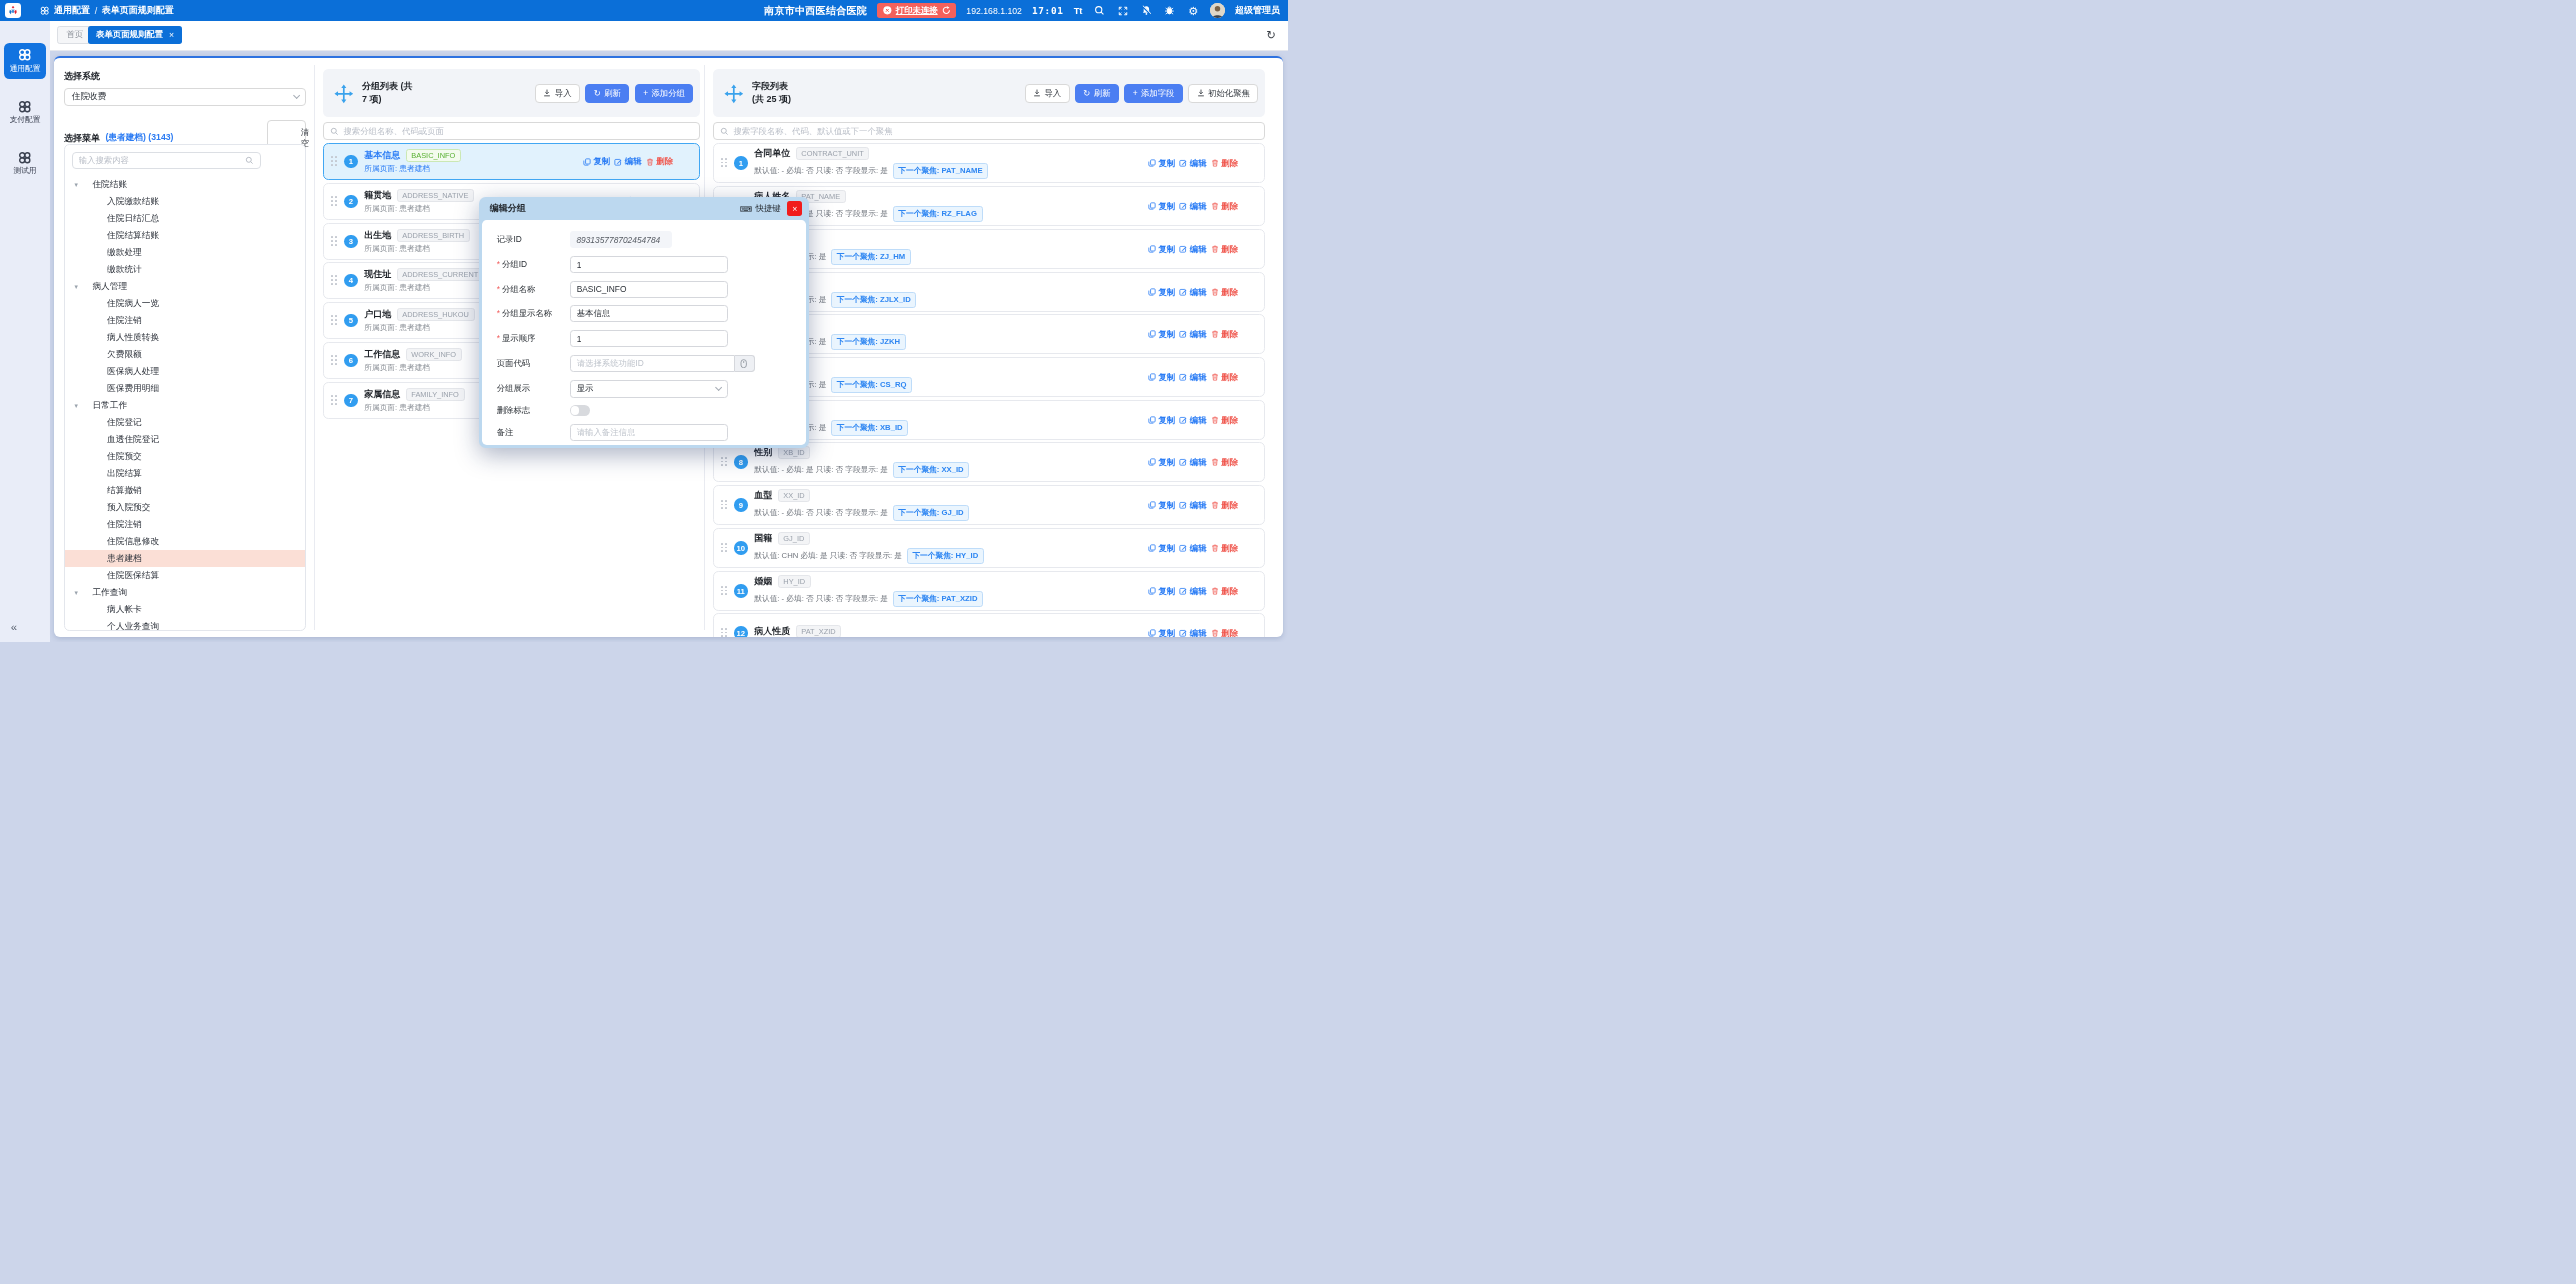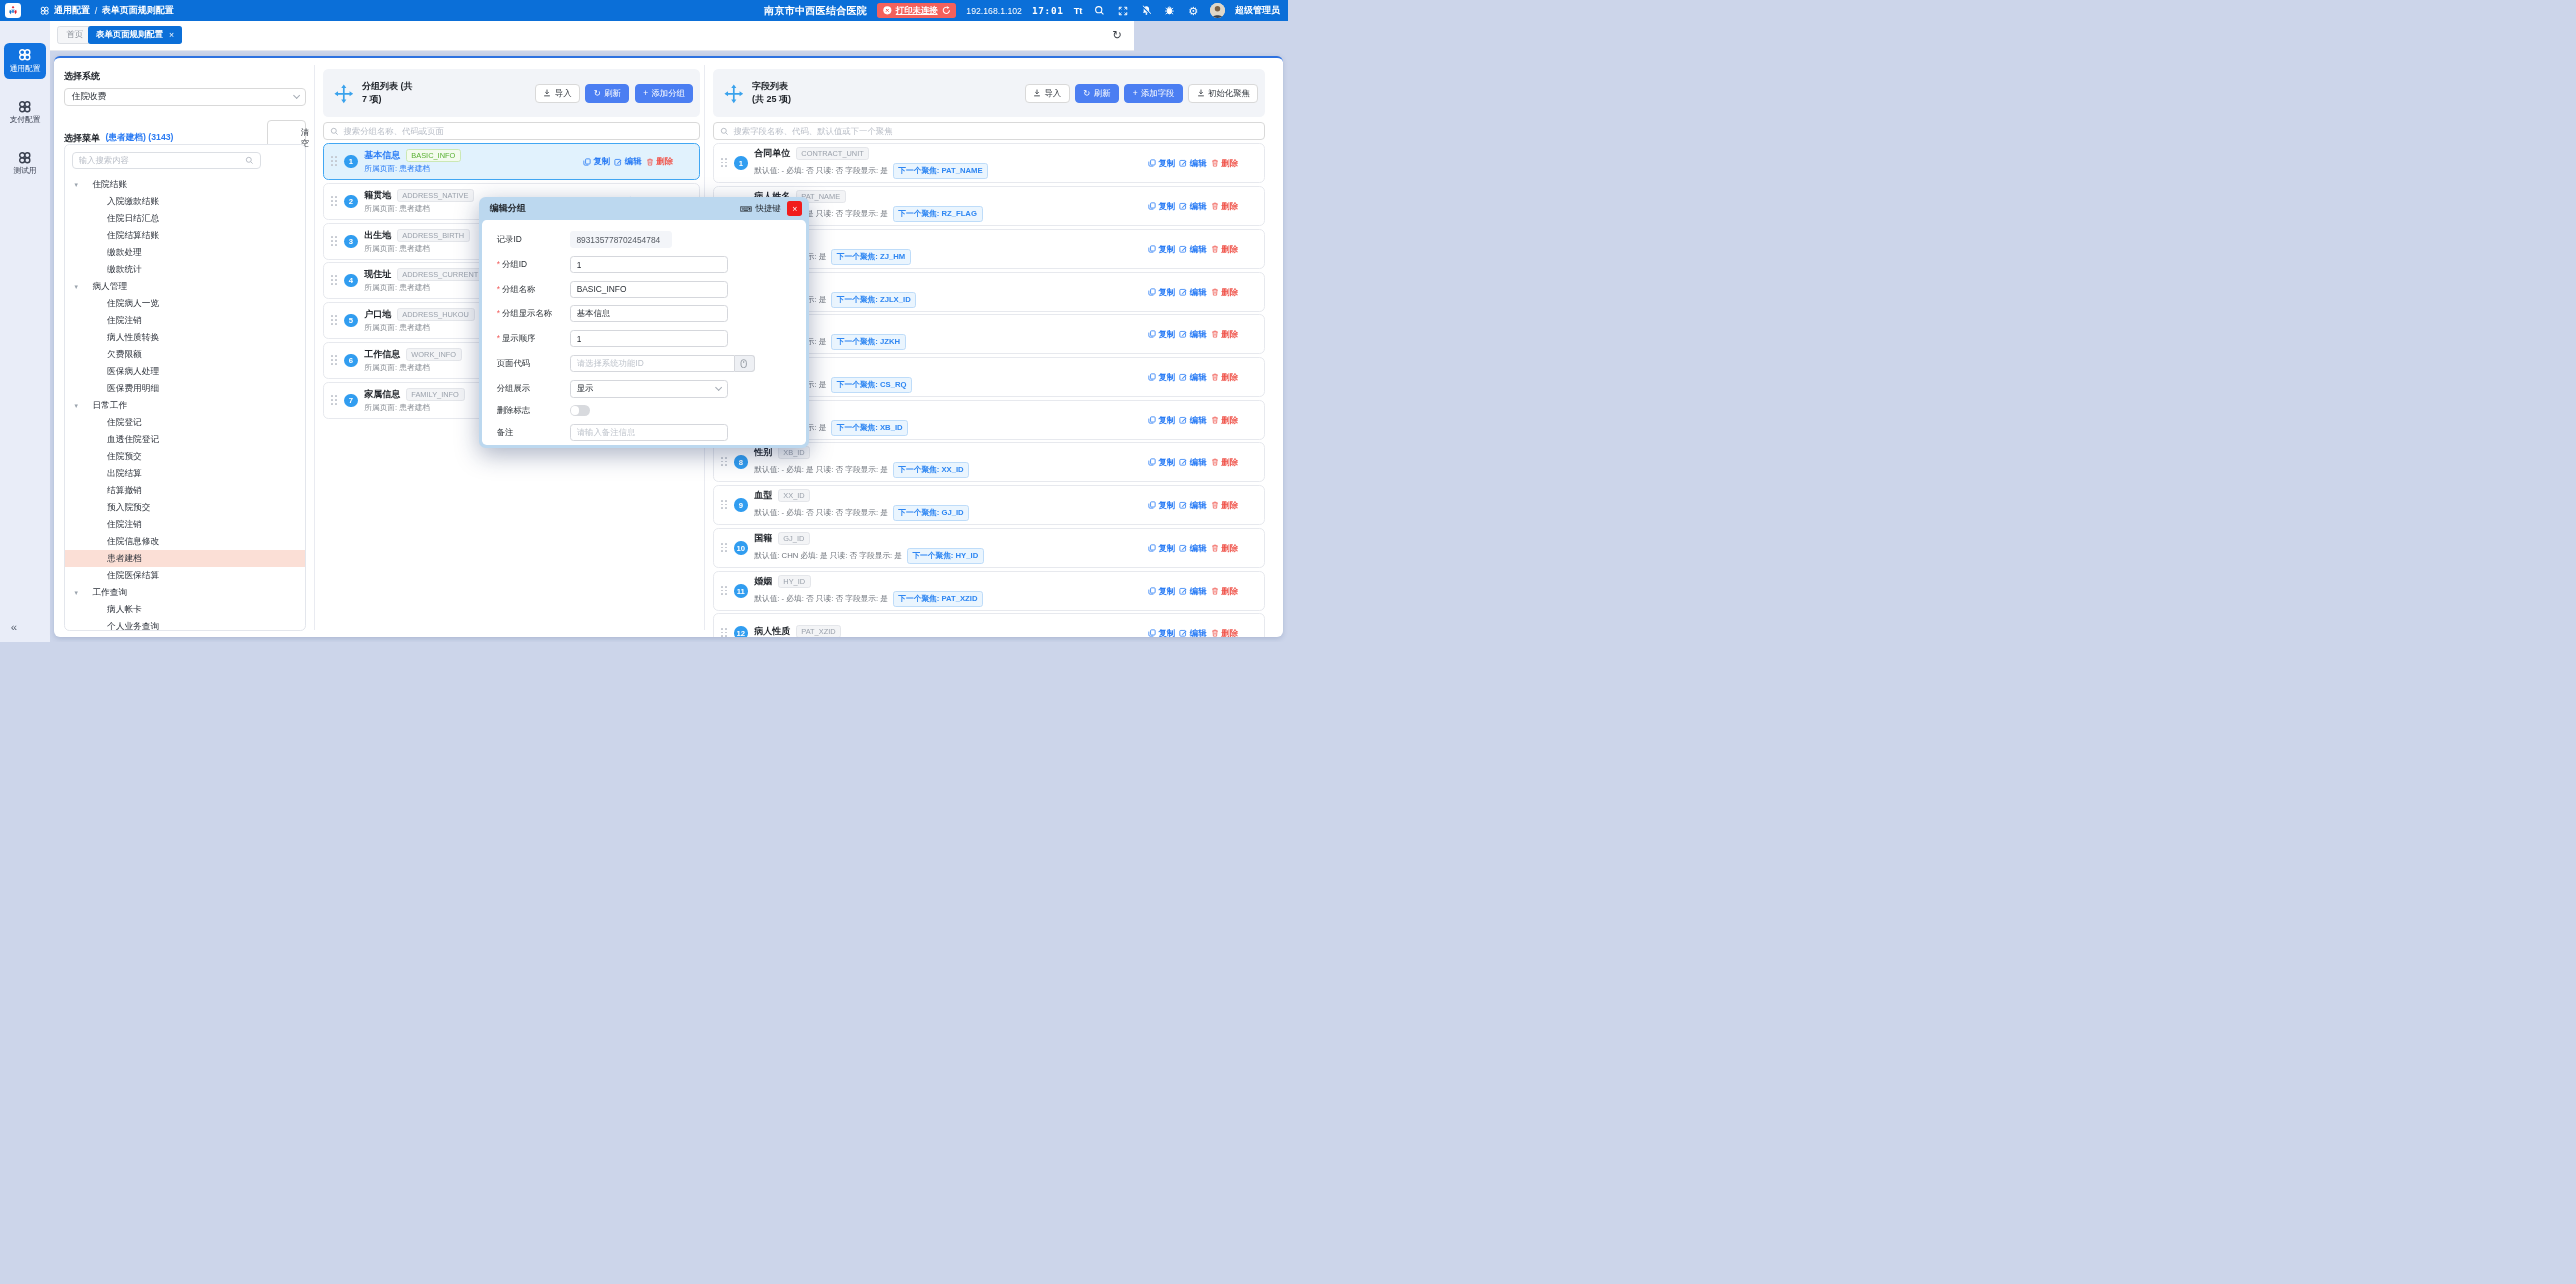--- a/index.html
+++ b/index.html
@@ -17,21 +17,21 @@
   .print-badge { background:#f4615c; border-radius:2.7px; display:flex; align-items:center; gap:4px; padding:2px 6px; cursor:pointer; }
   .print-badge .txt { color:#fff; font-size:8.4px; text-decoration:underline; font-weight:bold; }
   .ip { color:#fff; font-size:8.7px; }
   .clock { color:#fff; font-size:9.4px; font-weight:bold; font-family:"DejaVu Sans Mono",monospace; letter-spacing:0.7px; }
   .tb-ic { color:#fff; display:flex; align-items:center; justify-content:center; width:13.5px; height:13.5px; cursor:pointer; }
   .tt { color:#fff; font-size:9.4px; font-weight:bold; cursor:pointer; }
   .avatar { width:15px; height:15px; border-radius:50%; background:#e8e0d2; overflow:hidden; display:flex; align-items:flex-end; justify-content:center; }
   .username { color:#fff; font-size:9px; font-weight:bold; }
 
   
-  #tabrow { position:absolute; left:50px; top:21px; width:1084px; height:30px; background:#fff; border-bottom:0.7px solid #e6e8ee; }
+  #tabrow { position:absolute; left:50px; top:21px; width:1238px; height:30px; background:#fff; border-bottom:0.7px solid #e6e8ee; }
   .tab-home { position:absolute; left:7.4px; top:4.7px; height:18px; padding:0 8px; background:#f5f6f8; border:0.7px solid #dcdfe4; border-radius:2.7px; font-size:8.4px; color:#8f949c; display:flex; align-items:center; cursor:pointer; }
   .tab-active { position:absolute; left:38px; top:4.7px; height:18px; padding:0 8px; background:#0b6fd8; border-radius:2.7px; font-size:8.4px; color:#fff; font-weight:bold; display:flex; align-items:center; gap:6px; cursor:pointer; }
   .tab-active .x { font-weight:normal; font-size:8.7px; cursor:pointer; }
   .tab-refresh { position:absolute; right:12px; top:6.7px; font-size:11.4px; color:#3c4148; cursor:pointer; }
 
   
   #rail { position:absolute; left:0; top:21px; width:50px; height:621px; background:#e9edf8; }
   .rail-item { width:42px; margin:0 auto; display:flex; flex-direction:column; align-items:center; gap:2px; padding:5.4px 0; border-radius:5.4px; color:#3c4252; font-size:7.7px; cursor:pointer; }
   .rail-item.active { background:#1273e0; color:#fff; }
   .rail-item:nth-child(1){ margin-top:22px; }
@@ -95,21 +95,21 @@
   .m-title { font-size:9px; font-weight:bold; color:#23282e; }
   .m-right { margin-left:auto; display:flex; align-items:center; gap:6.7px; }
   .m-shortcut { font-size:8.4px; color:#23282e; display:flex; align-items:center; gap:3.4px; cursor:pointer; }
   .m-close { width:15px; height:15px; border-radius:2.7px; background:#f11c1c; color:#fff; font-size:8.7px; display:flex; align-items:center; justify-content:center; cursor:pointer; }
   .m-body { position:absolute; left:2.7px; right:2.7px; top:23px; bottom:2.7px; background:#fff; border-radius:4.7px; padding:11.4px 15px 0 15px; overflow:hidden; }
   .m-row { display:flex; align-items:center; margin-bottom:7.7px; }
   .m-label { width:73px; font-size:8.4px; color:#2b3036; flex:none; }
   .m-label .req { color:#f25a5a; margin-right:2px; }
   .m-input { width:158px; height:17px; border:0.7px solid #d5d7dc; border-radius:3.4px; font-size:8.4px; color:#2a2f36; padding:0 6px; font-family:inherit; outline:none; }
   .m-input::placeholder { color:#bfc4cc; }
-  .m-readonly { width:102px; height:17px; background:#f3f5f9; border-radius:3.4px; font-size:8.4px; color:#565b63; display:flex; align-items:center; padding:0 6.7px; }
+  .m-readonly { width:102px; height:17px; background:#f3f5f9; border-radius:3.4px; font-size:8.4px; color:#565b63; display:flex; align-items:center; padding:0 6.7px;font-style:italic; }
   .m-input-grp { display:flex; }
   .m-input-grp .m-input { width:165px; border-radius:3.4px 0 0 3.4px; }
   .m-suffix-btn { width:20px; height:17px; border:0.7px solid #d5d7dc; border-left:none; border-radius:0 3.4px 3.4px 0; background:#eef0f4; display:flex; align-items:center; justify-content:center; cursor:pointer; }
   .m-select { width:158px; height:17px; border:0.7px solid #d5d7dc; border-radius:3.4px; font-size:8.4px; color:#2a2f36; display:flex; align-items:center; justify-content:space-between; padding:8px 6px; cursor:pointer; }
   .toggle { width:20px; height:10.8px; border-radius:5.4px; background:#d8dade; position:relative; cursor:pointer; }
   .toggle .knob { position:absolute; left:1px; top:1px; width:8.7px; height:8.7px; border-radius:50%; background:#fff; }
 
   .chev { width:5.4px; height:5.4px; border-right:1px solid #a7adb6; border-bottom:1px solid #a7adb6; transform:rotate(45deg) translateY(-1.3px); }
   svg { display:block; }
 </style>

